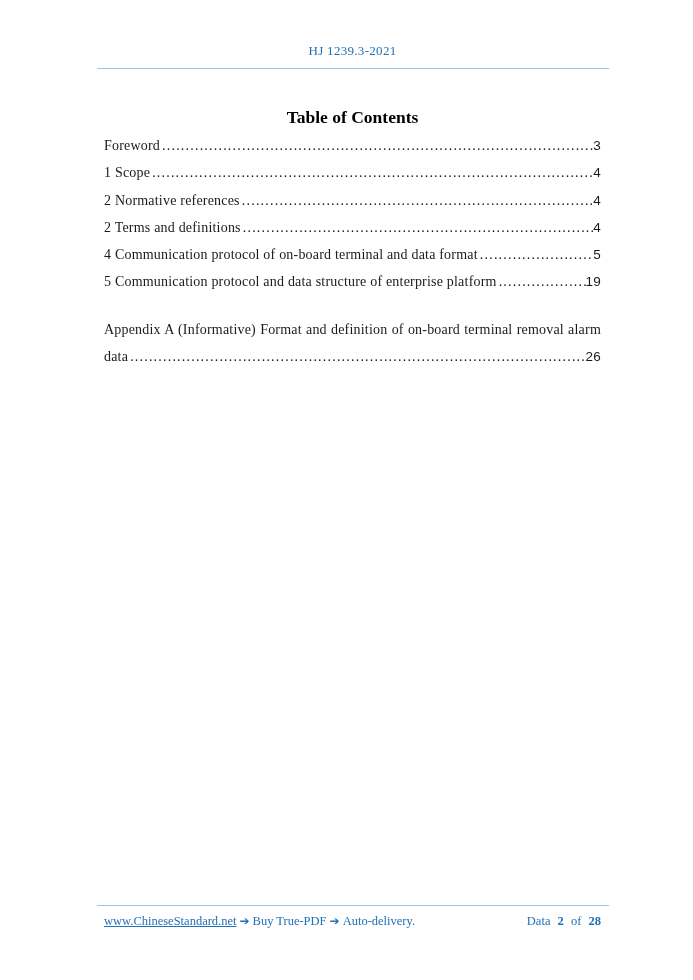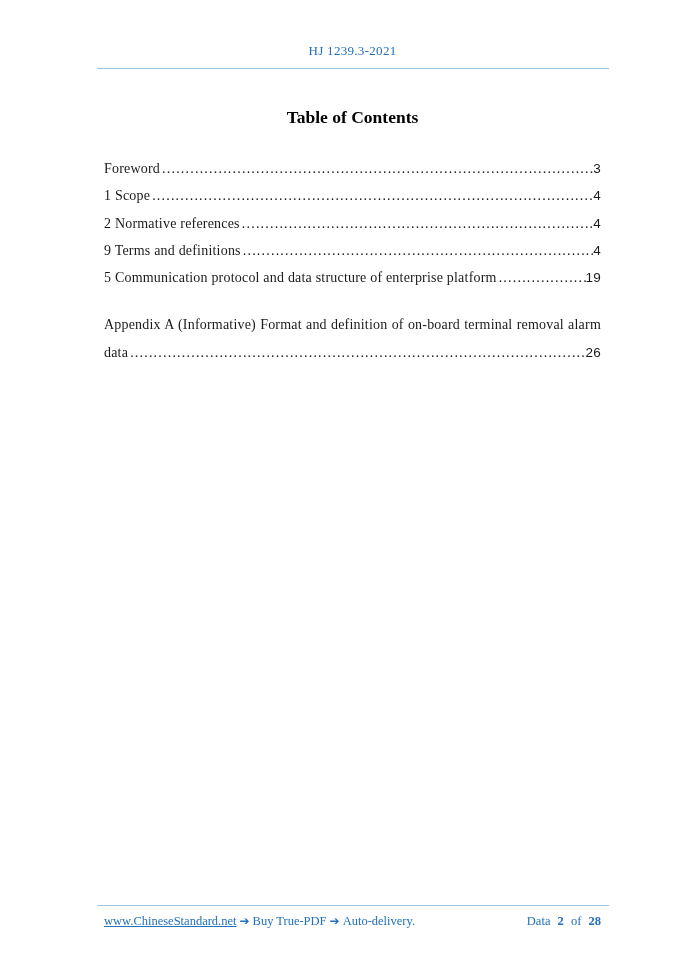--- a/index.html
+++ b/index.html
@@ -31,21 +31,21 @@
   }
   
   .doc-title{
     position:absolute;top:91px;left:0;right:0;
     margin:16px;text-align:center;
     font-size:17.5px;font-weight:bold;
     color:#000;
   }
   
   .toc{
-    position:absolute;top:155px;left:104px;right:104px;
+    position:absolute;top:132px;left:104px;right:104px;
     font-size:14px;line-height:27.3px;
     letter-spacing:.2px;
   }
   .toc-row{display:flex;align-items:baseline;height:27.3px;}
   .toc-row.justify{
     display:block;
     text-align:justify;
     -moz-text-align-last:justify;
     text-align-last:justify;
     margin-top:20px;
@@ -103,23 +103,28 @@
         <span class="toc-label">1 Scope</span>
         <span class="toc-leader"></span>
         <span class="toc-page">4</span>
       </div>
       <div class="toc-row">
         <span class="toc-label">2 Normative references</span>
         <span class="toc-leader"></span>
         <span class="toc-page">4</span>
       </div>
       <div class="toc-row">
-        <span class="toc-label">9 Terms and definitions</span>
+        <span class="toc-label">2 Terms and definitions</span>
         <span class="toc-leader"></span>
         <span class="toc-page">4</span>
+      </div>
+      <div class="toc-row">
+        <span class="toc-label">4 Communication protocol of on-board terminal and data format</span>
+        <span class="toc-leader"></span>
+        <span class="toc-page">5</span>
       </div>
       <div class="toc-row">
         <span class="toc-label">5 Communication protocol and data structure of enterprise platform</span>
         <span class="toc-leader"></span>
         <span class="toc-page">19</span>
       </div>
       <div class="toc-row justify"><span class="toc-label" style="white-space: normal;">Appendix A (Informative) Format and definition of on-board terminal removal alarm</span></div>
       <div class="toc-row">
         <span class="toc-label">data</span>
         <span class="toc-leader"></span>

